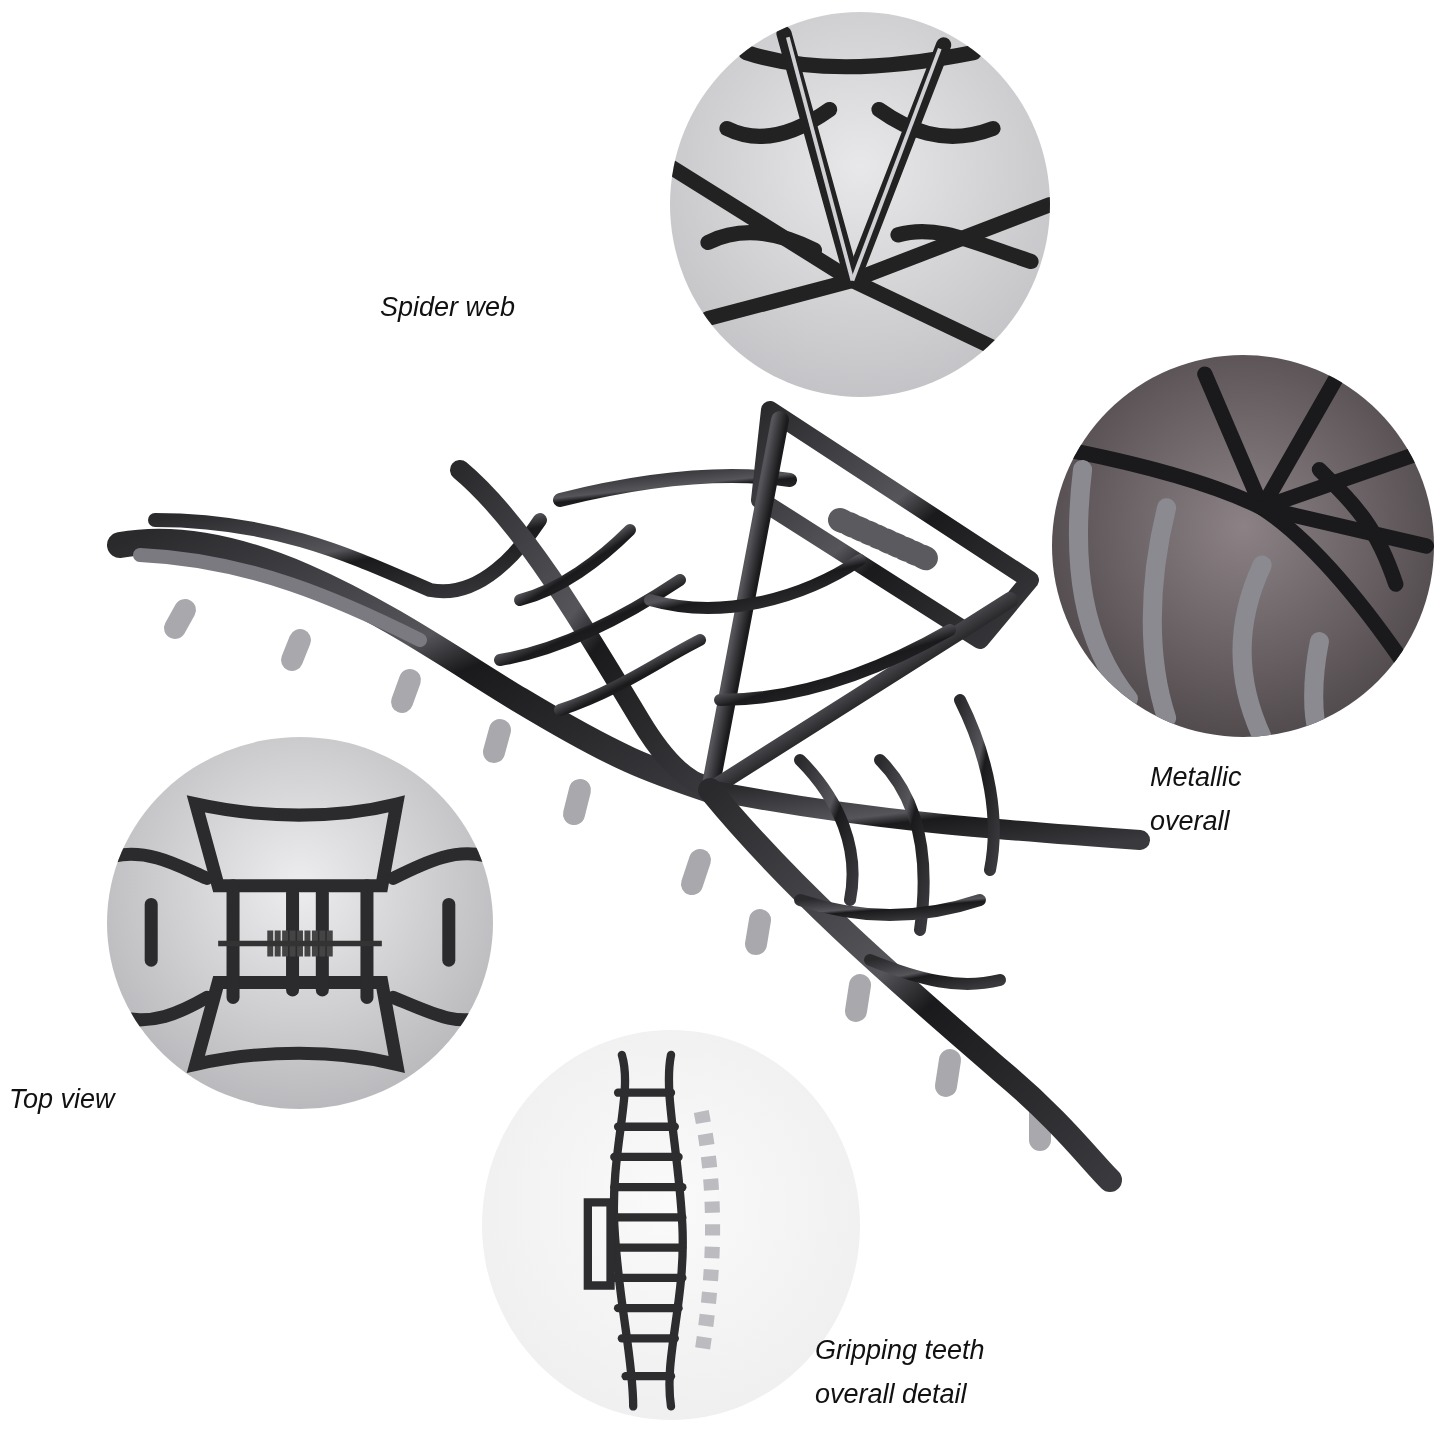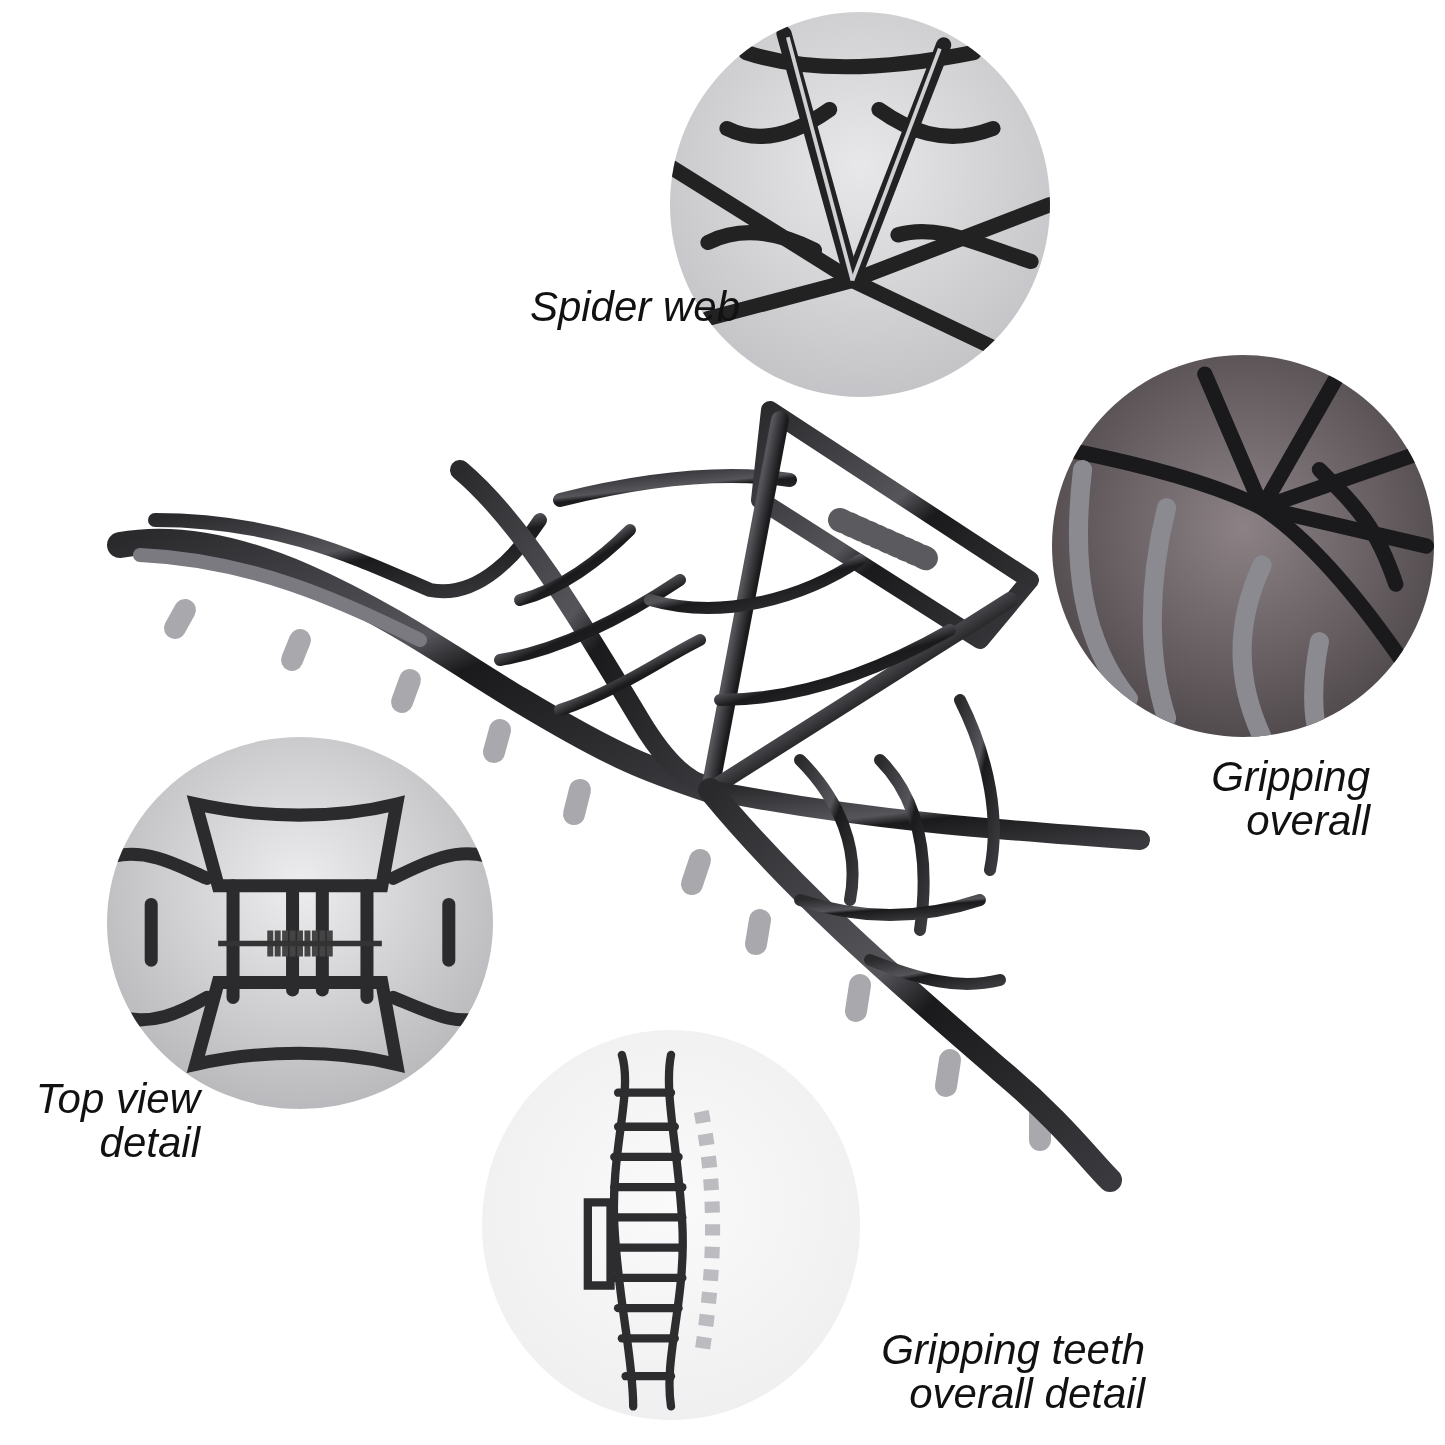--- a/index.html
+++ b/index.html
@@ -1,22 +1,22 @@
 <!DOCTYPE html>
 <html><head>
 <meta charset="utf-8">
 <style>
   html, body { margin:0; padding:0; background:#ffffff; }
   body { width:1445px; height:1445px; position:relative; overflow:hidden;
          font-family:"Liberation Sans", sans-serif; }
   .canvas { position:absolute; left:0; top:0; width:1445px; height:1445px; }
   .detail-circle { position:absolute; border-radius:50%; overflow:hidden; }
   .detail-circle svg { width:100%; height:100%; display:block; }
-  .caption { position:absolute; font-style:italic; color:#111; font-size:42px;
-             line-height:44px; text-align:right; white-space:nowrap; }
+  .caption { position:absolute; font-style:italic; color:#111; font-size:27px;
+             line-height:44px; text-align:left; white-space:nowrap; }
   .caption span { display:block; }
   .main-clip { position:absolute; left:0; top:0; width:1445px; height:1445px; }
   .main-clip svg { width:100%; height:100%; display:block; }
 </style>
 </head>
 <body>
 
 <div class="canvas">
 
   <div class="main-clip">
@@ -164,27 +164,26 @@
       </g>
       <path d="M58 20 C 62 40, 62 60, 58 85" stroke="#bcbcc0" stroke-width="4" fill="none" stroke-dasharray="3 3"></path>
     </svg>
   </div>
 
   <div class="caption" style="left:380px; top:285px; width:360px;">
     <span>Spider web</span>
   </div>
 
   <div class="caption" style="left:1150px; top:755px; width:220px;">
-    <span>Gripping</span>
+    <span>Metallic</span>
     <span>overall</span>
   </div>
 
-  <div class="caption" style="left:0px; top:1077px; width:200px;">
+  <div class="caption" style="left:9px; top:1077px; width:200px;">
     <span>Top view</span>
-    <span>detail</span>
   </div>
 
   <div class="caption" style="left:815px; top:1328px; width:330px;">
     <span>Gripping teeth</span>
     <span>overall detail</span>
   </div>
 
 </div>
 
 </body></html>

